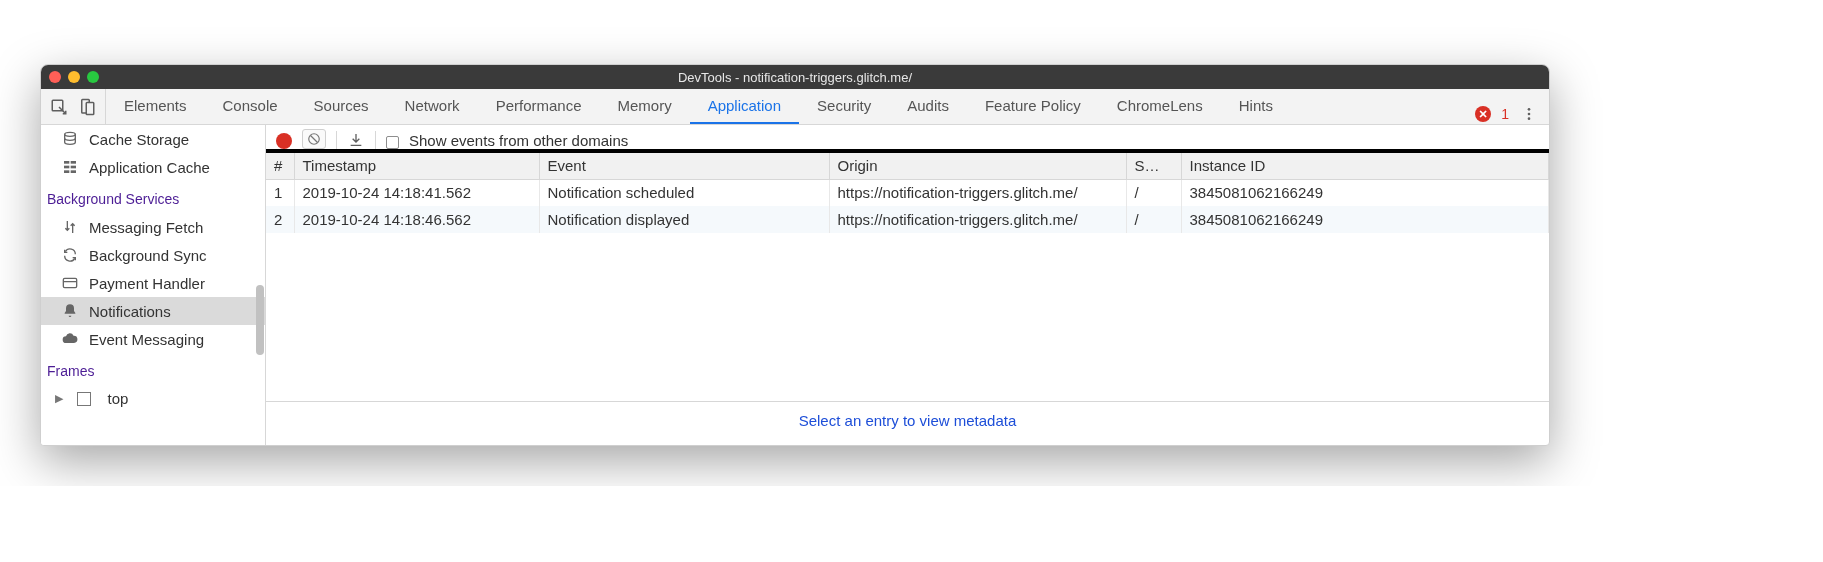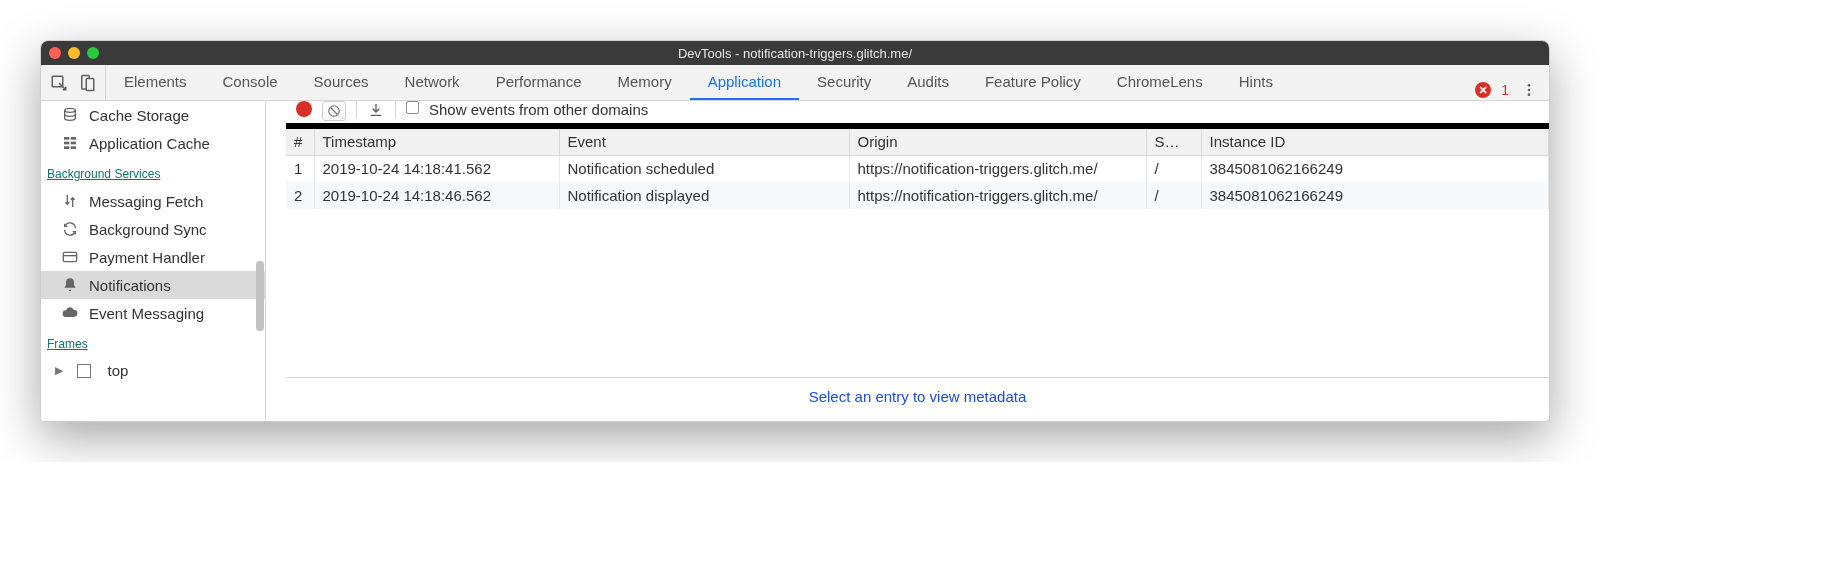--- a/index.html
+++ b/index.html
@@ -1,50 +1,50 @@
 <!DOCTYPE html>
 <html><head>
 <meta charset="utf-8">
 <style>
 * { margin: 0; padding: 0; box-sizing: border-box; font-family: -apple-system, BlinkMacSystemFont, "Segoe UI", Helvetica, Arial, sans-serif; }
 body { background: #fff; padding: 40px; }
-.window { width: 1510px; border-radius: 8px 8px 4px 4px; box-shadow: 0 16px 48px rgba(0,0,0,0.35); overflow: hidden; border: 1px solid #cfcfcf; background:#fff; }
+.window { width: 1510px; border-radius: 8px 8px 4px 4px; box-shadow: 0 16px 48px rgba(0,0,0,0.35); overflow: hidden; border: 1px solid #cfcfcf; background:#fff;margin-top:24px; }
 .titlebar { height: 24px; background: #3a3a3a; display:flex; align-items:center; padding: 0 8px; position:relative; }
 .traffic { display:flex; gap:7px; }
 .tl-dot { width:12px; height:12px; border-radius:50%; }
 .tl-red{background:#ff5f57;} .tl-yel{background:#ffbd2e;} .tl-grn{background:#28c840;}
 .titlebar-title { position:absolute; left:0; right:0; text-align:center; font-size:13px; color:#e7e7e7; font-weight:400; pointer-events:none; }
 
 .tabbar { height:36px; border-bottom:1px solid #d7d7d7; display:flex; align-items:flex-end; background:#f3f3f3; }
 .tab-left-icons { display:flex; align-items:center; padding: 0 8px; gap:8px; border-right:1px solid #d7d7d7; height:100%; }
 .tab-ico { width:20px; height:20px; display:flex; align-items:center; justify-content:center; color:#5f5f5f; }
 .tab-ico svg{width:18px;height:18px;}
 .tabs { display:flex; align-items:stretch; height:100%; }
 .tab { padding: 0 18px; display:flex; align-items:center; font-size:15px; color:#555; cursor:pointer; border-bottom:2px solid transparent; }
 .tab.active { color:#1a73e8; border-bottom-color:#1a73e8; }
 .tab-right { margin-left:auto; display:flex; align-items:center; gap:10px; padding-right:10px; }
 .err-ico { width:16px; height:16px; border-radius:50%; background:#d93025; color:#fff; font-size:11px; display:flex; align-items:center; justify-content:center; font-weight:700; }
 .err-count { color:#d93025; font-size:14px; }
 .kebab { width:20px; height:20px; display:flex; align-items:center; justify-content:center; color:#5f5f5f; }
 .kebab svg{width:16px;height:16px;}
 
-.body { display:flex; height:320px;gap:20px; }
+.body { display:flex; height:320px; }
 .sidebar { width:225px; border-right:1px solid #d7d7d7; background:#fff; overflow-y:auto; position:relative; display:flex; flex-direction:column; }
 .sb-scroll-thumb { position:absolute; right:1px; top:160px; width:8px; height:70px; background:#c1c1c1; border-radius:4px; }
 .sb-item { display:flex; align-items:center; gap:10px; padding:5px 8px 5px 20px; font-size:15px; color:#333; cursor:pointer; }
 .sb-item.selected { background:#dadada; }
 .sb-item .si-icon { width:18px; height:18px; display:flex; align-items:center; justify-content:center; color:#666; }
 .sb-item .si-icon svg{width:16px;height:16px;}
-.sb-section { padding:10px 6px 6px 6px; font-size:12px; color:#0f766e;text-decoration:underline; }
+.sb-section { padding:10px 6px 6px 6px; font-size:14px; color:#4c1d95; }
 .sb-item.lv2 { padding-left:14px; }
 .tree-caret { color:#777; font-size:11px; margin-right:4px; }
 .tree-ico { width:14px; height:14px; border:1px solid #777; display:inline-block; margin-right:6px; }
 
 .main { flex:1; display:flex; flex-direction:column; }
-.toolbar { height:28px; border-bottom:6px solid #000000; display:flex; align-items:flex-start; padding: 0 10px; gap:10px; }
+.toolbar { height:28px; border-bottom:4px solid #000000; display:flex; align-items:flex-end; padding: 0 10px; gap:10px; }
 .rec { width:16px; height:16px; border-radius:50%; background:#d93025; }
 .clr-btn { width:24px; height:20px; border:1px solid #cfcfcf; border-radius:3px; display:flex; align-items:center; justify-content:center; color:#767676; background:#fafafa; }
 .clr-btn svg{width:14px;height:14px;}
 .dl-ico { width:18px; height:18px; color:#5f5f5f; display:flex; align-items:center; justify-content:center; }
 .dl-ico svg{width:16px;height:16px;}
 .vdiv{width:1px;height:18px;background:#d7d7d7;}
 .chk { width:13px; height:13px; border:1px solid #8e8e8e; border-radius:2px; background:#fff; }
 .chk-lbl { font-size:15px; color:#333; }
 
 .table-wrap { flex:1; overflow:auto; }

